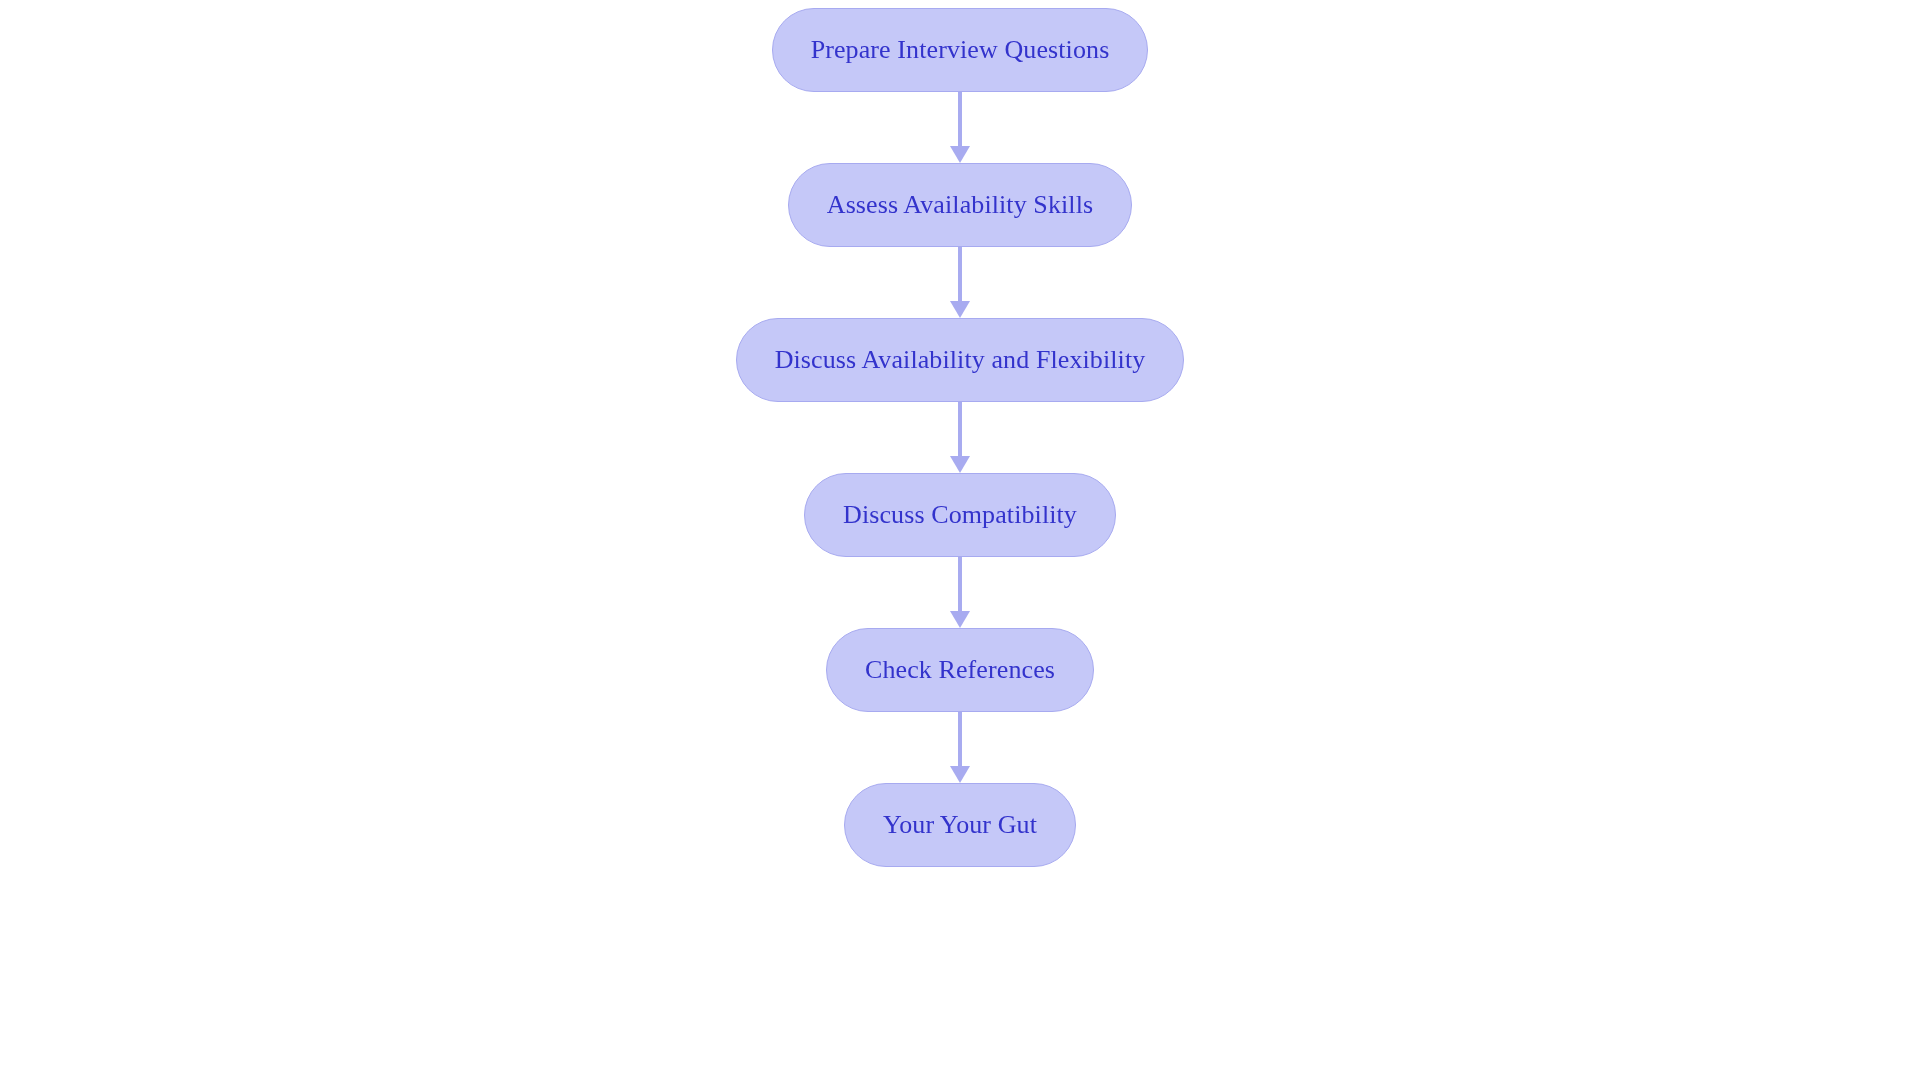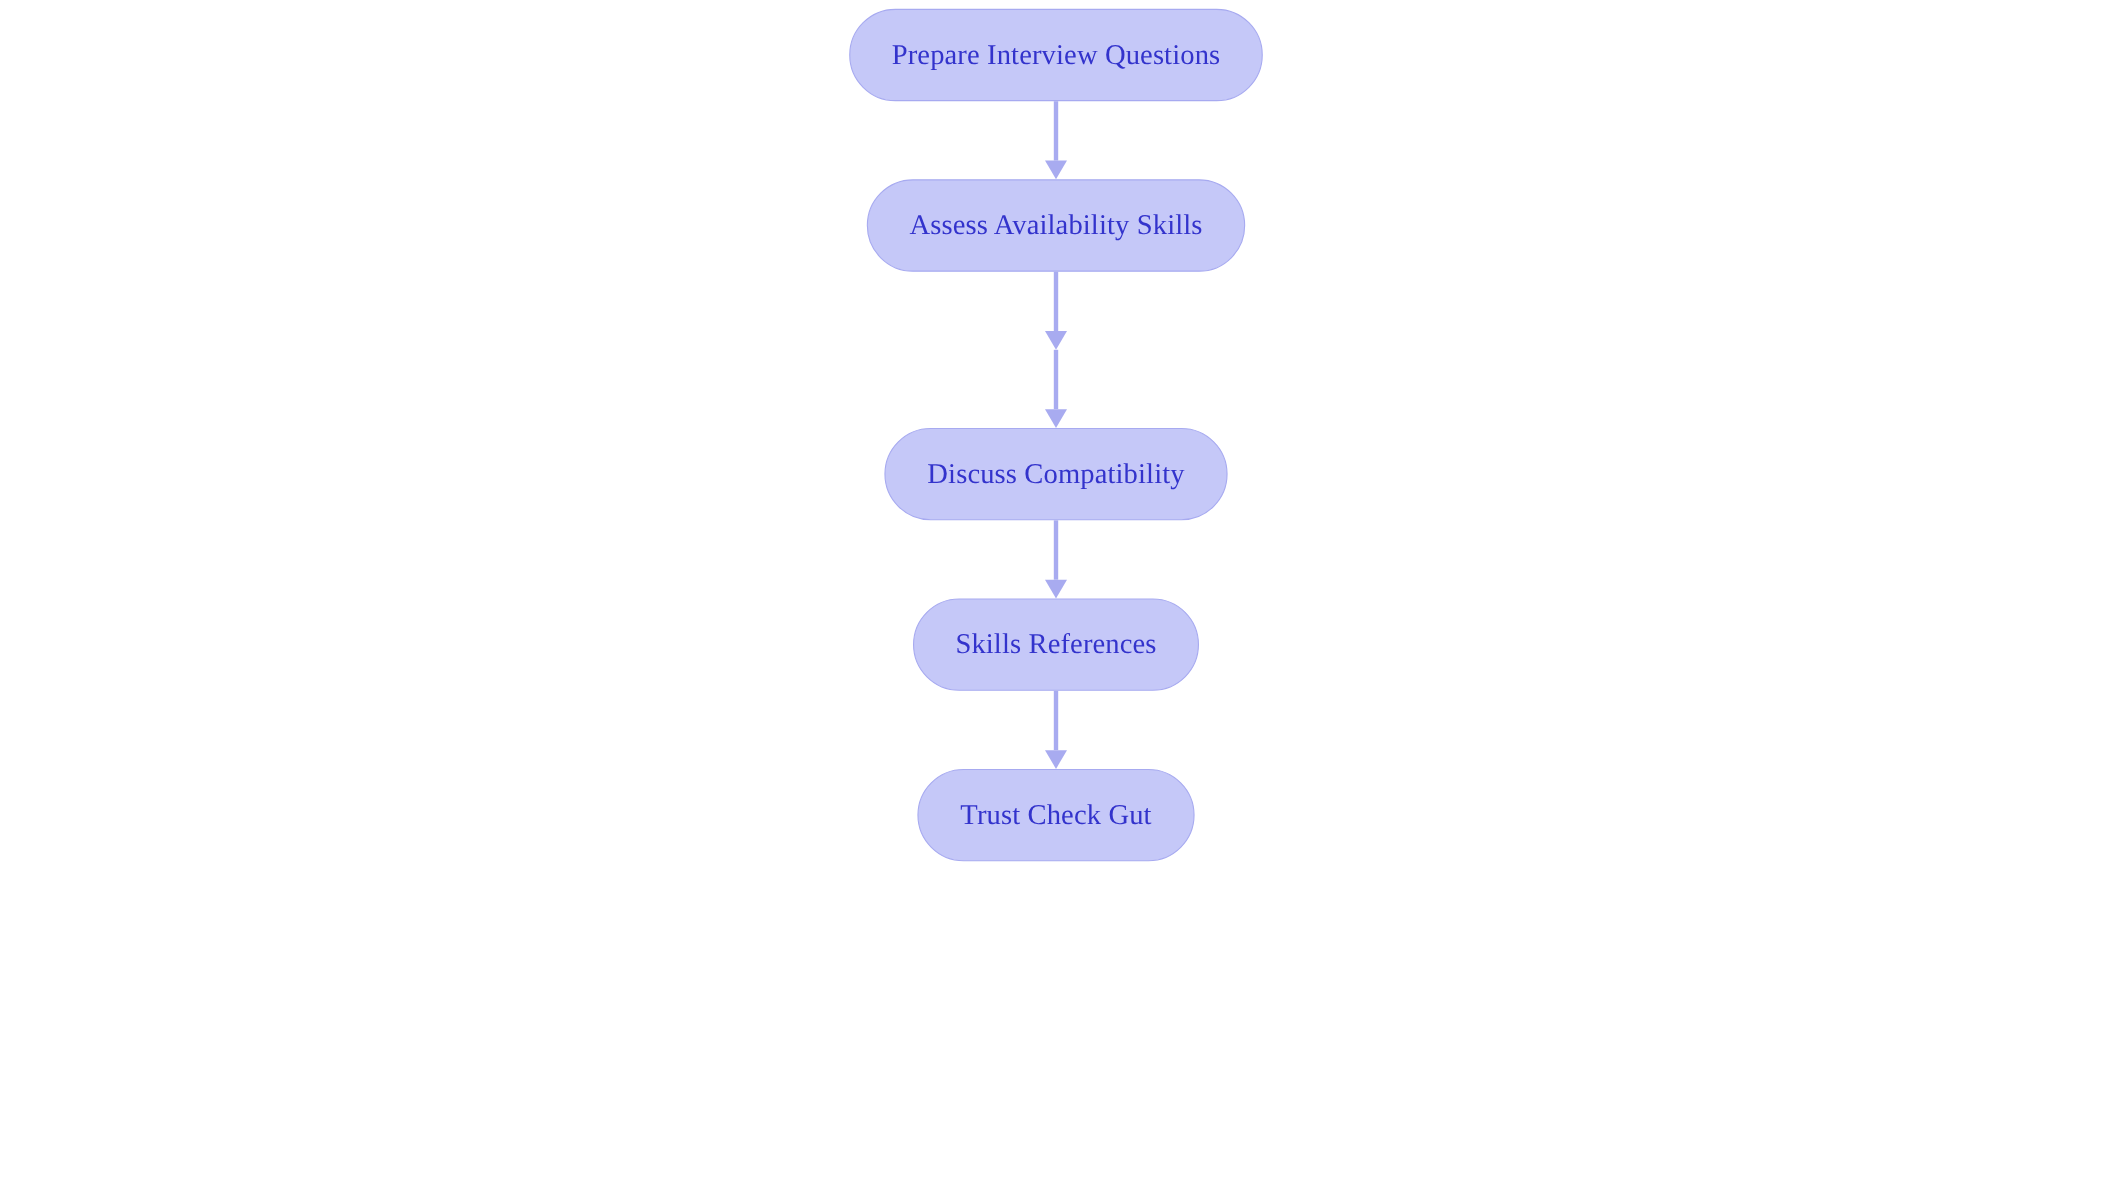--- a/index.html
+++ b/index.html
@@ -96,42 +96,45 @@
 
     <div class="node">
       <span class="node-label">Assess Availability Skills</span>
     </div>
 
     <div class="connector" style="height:71px;">
       <div class="connector-line"></div>
       <div class="connector-head"></div>
     </div>
 
+    <div class="node">
+      <span class="node-label">Discuss Availability and Flexibility</span>
+    </div>
 
     <div class="connector" style="height:71px;">
       <div class="connector-line"></div>
       <div class="connector-head"></div>
     </div>
 
     <div class="node">
       <span class="node-label">Discuss Compatibility</span>
     </div>
 
     <div class="connector" style="height:71px;">
       <div class="connector-line"></div>
       <div class="connector-head"></div>
     </div>
 
     <div class="node">
-      <span class="node-label">Skills References</span>
+      <span class="node-label">Check References</span>
     </div>
 
     <div class="connector" style="height:71px;">
       <div class="connector-line"></div>
       <div class="connector-head"></div>
     </div>
 
     <div class="node">
-      <span class="node-label">Trust Check Gut</span>
+      <span class="node-label">Your Your Gut</span>
     </div>
 
   </div>
 </div>
 
 </body></html>

